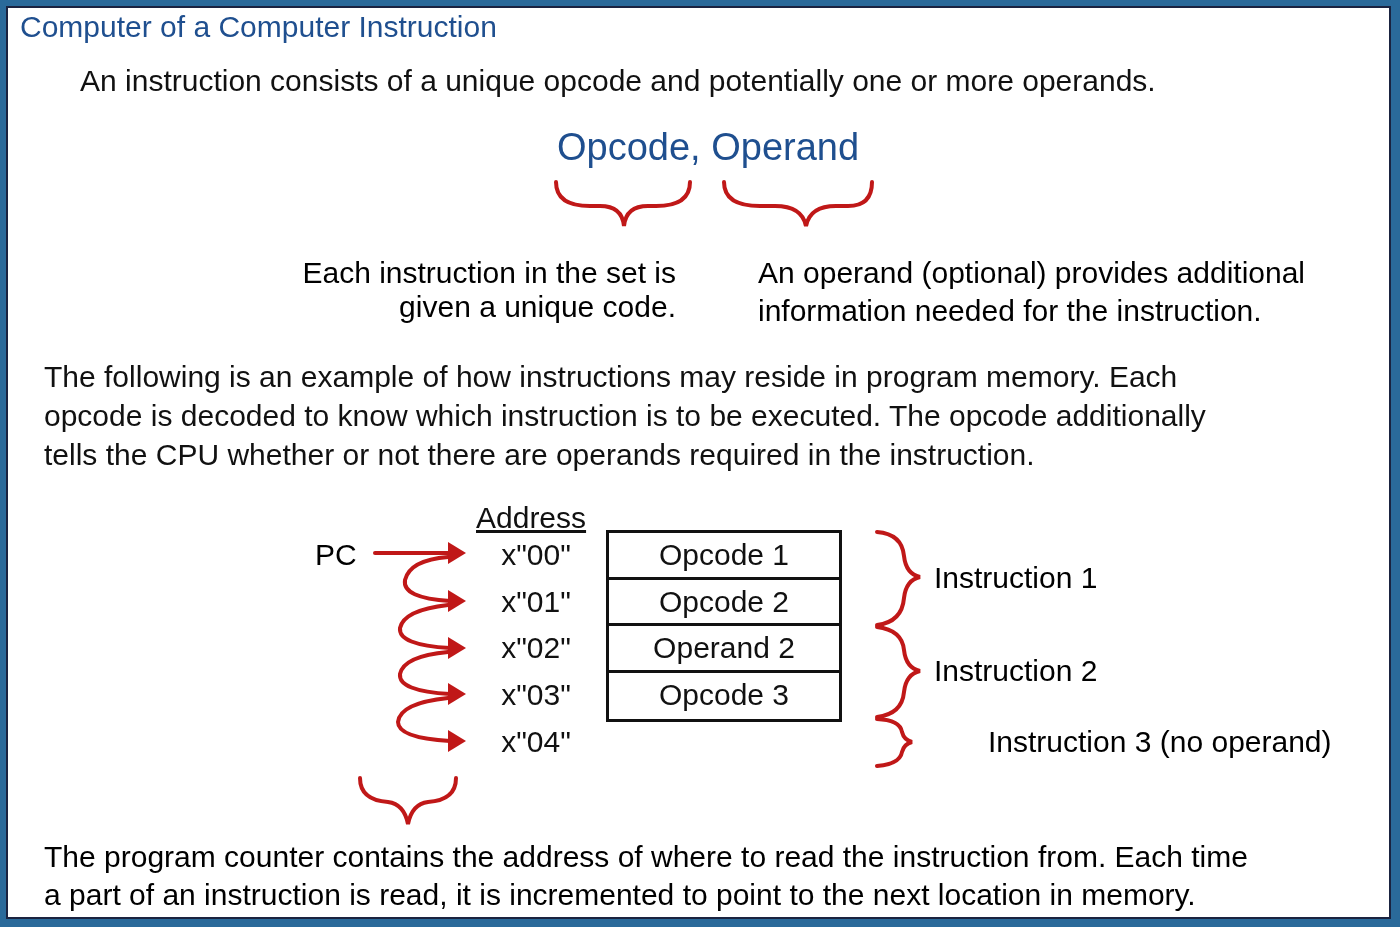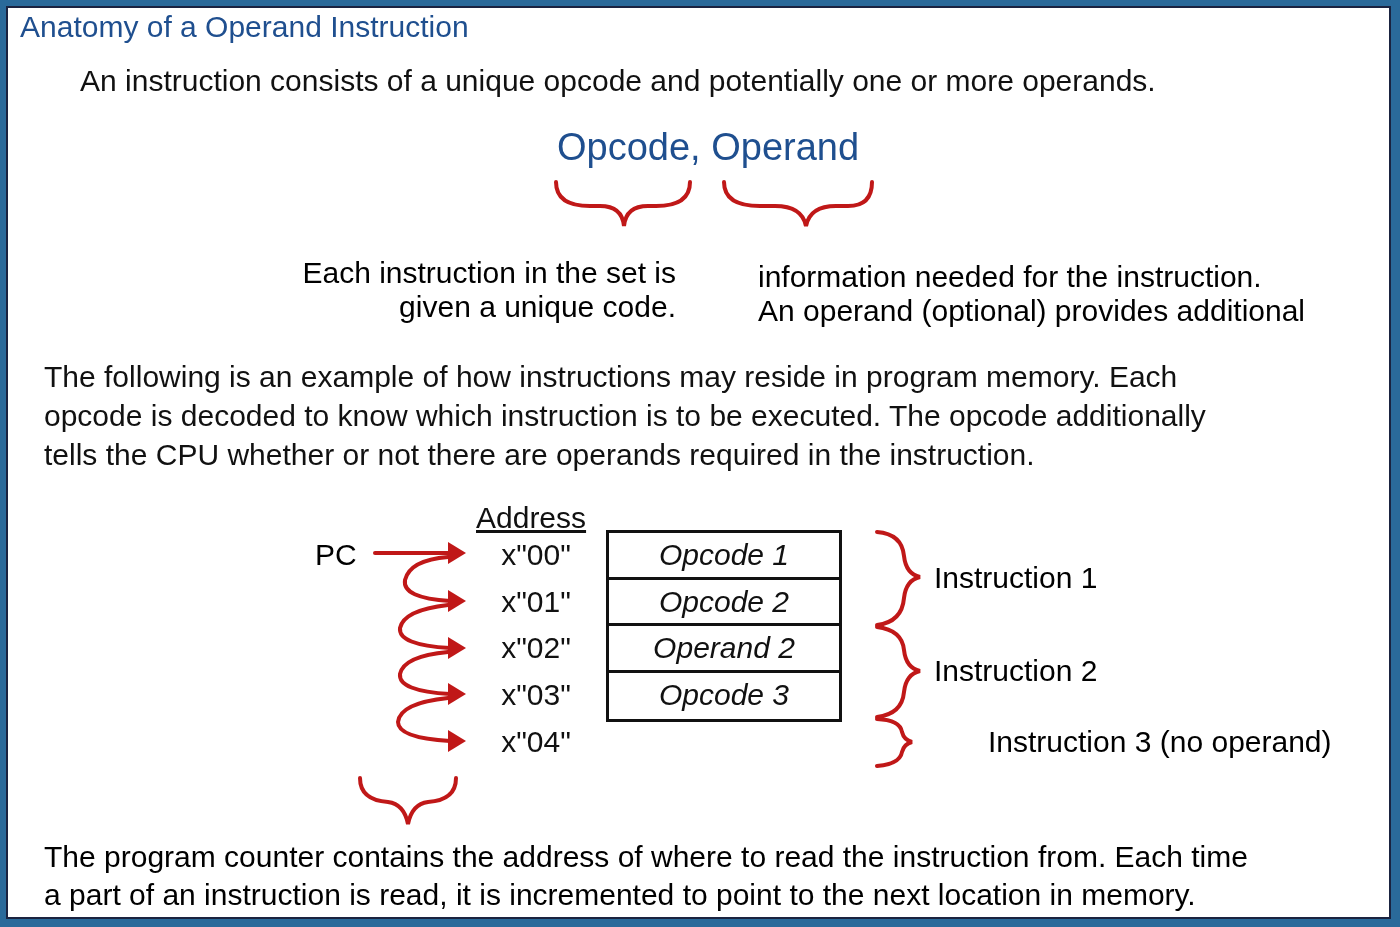--- a/index.html
+++ b/index.html
@@ -6,40 +6,40 @@
   body { width:1400px; height:927px; background:#2a6a9a; position:relative; overflow:hidden; font-family:"Liberation Sans", sans-serif; }
   .frame { position:absolute; left:6px; top:6px; width:1385px; height:913px; background:#fff; border:2px solid #1a2340; box-sizing:border-box; }
   .abs { position:absolute; white-space:nowrap; }
   .title { left:20px; top:10px; font-size:30px; color:#1f4f8f; }
   .black { color:#111; font-size:30px; }
   .red { color:#000000; font-size:30px; }
   .blue-big { color:#1f4f8f; font-size:38px; }
   .addr-head { text-decoration:underline; font-size:30px; color:#111; }
   .addr { font-size:30px; color:#111; width:120px; text-align:center; }
   .mem { position:absolute; left:606px; top:530px; width:236px; border:3px solid #111; box-sizing:border-box; }
-  .mem-cell { height:46.6px; border-bottom:3px solid #111; box-sizing:border-box; font-size:30px; color:#111; text-align:center; line-height:44px;font-style:italic; }
+  .mem-cell { height:46.6px; border-bottom:3px solid #111; box-sizing:border-box; font-size:30px; color:#111; text-align:center; line-height:44px; }
   .mem-cell:last-child { border-bottom:none; }
   svg.overlay { position:absolute; left:0; top:0; }
 </style>
 </head>
 <body>
 
 <div class="frame"></div>
 
-<div class="abs title">Anatomy of a Operand Instruction</div>
+<div class="abs title">Computer of a Computer Instruction</div>
 <div class="abs black" style="left:44px;top:64px;margin-left:36px;">An instruction consists of a unique opcode and potentially one or more operands.</div>
 <div class="abs blue-big" style="left:557px;top:126px;text-align:right;">Opcode, Operand</div>
 
 <div class="abs red" style="right:724px;top:256px;text-align:right;">
   <div>Each instruction in the set is</div>
   <div style="">given a unique code.</div>
 </div>
 <div class="abs red" style="left:758px;top:256px;">
+  <div>An operand (optional) provides additional</div>
   <div style="margin-top:4px;">information needed for the instruction.</div>
-  <div>An operand (optional) provides additional</div>
 </div>
 
 <div class="abs black" style="left:44px;top:357px;line-height:39px;">
   <div>The following is an example of how instructions may reside in program memory.  Each</div>
   <div>opcode is decoded to know which instruction is to be executed.  The opcode additionally</div>
   <div>tells the CPU whether or not there are operands required in the instruction.</div>
 </div>
 
 <div class="abs red" style="left:315px;top:538px;">PC</div>
 <div class="abs addr-head" style="left:476px;top:501px;">Address</div>

